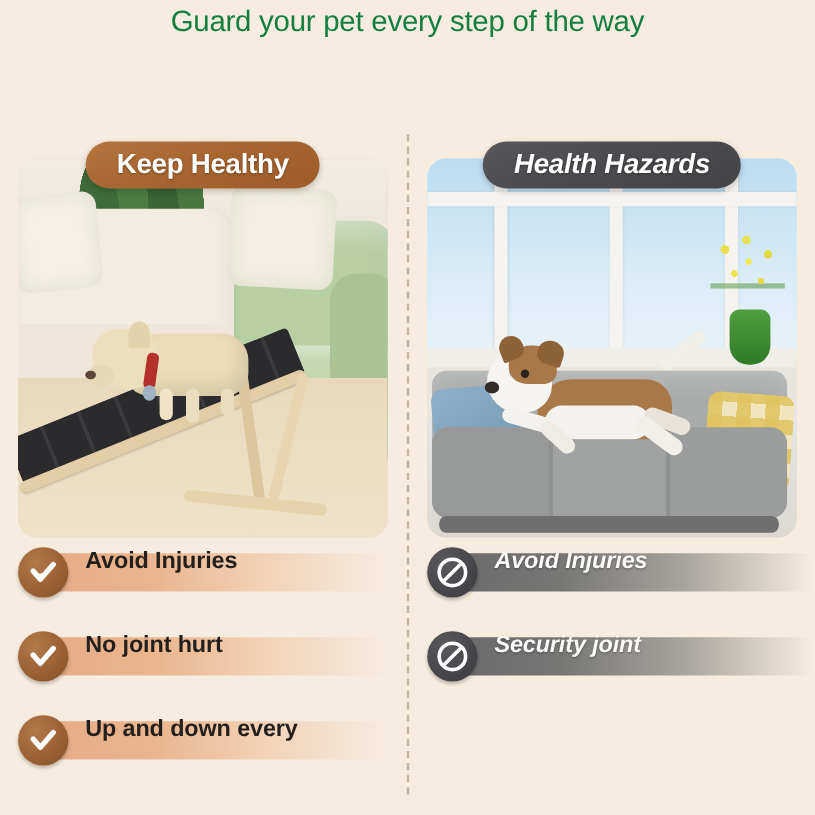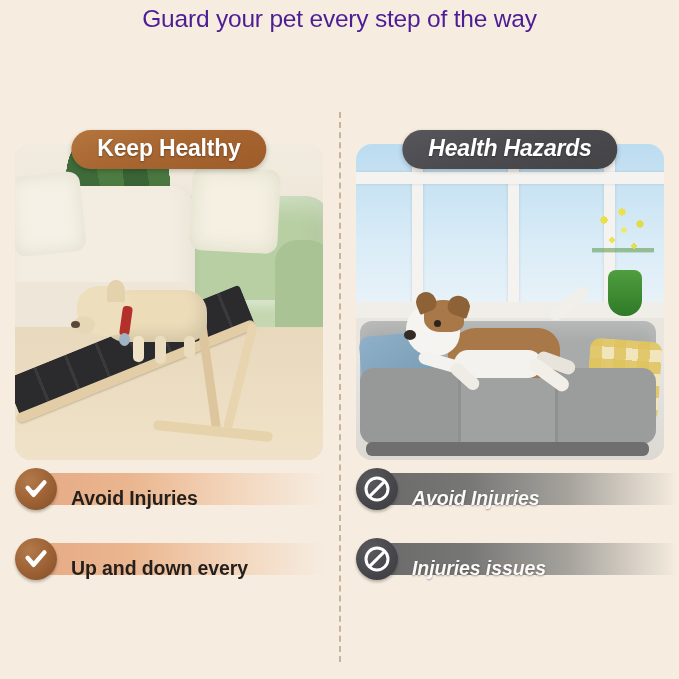--- a/index.html
+++ b/index.html
@@ -34,21 +34,21 @@
     background-clip: text;
     color: transparent;
     -webkit-text-fill-color: transparent;
     text-transform: uppercase;
   }
   .sub-title {
     margin: 0;
     padding-top: 5px;
     font-size: 24.5px;
     font-weight: normal;
-    color: #4c1d95;
+    color: #15803d;
     letter-spacing: -0.2px;
   }
 
   
   .divider {
     position: absolute;
     left: 339px;
     top: 112px;
     width: 0;
     height: 550px;
@@ -58,21 +58,21 @@
   
   .columns {
     position: absolute;
     top: 114px;
     left: 0;
     right: 0;
     bottom: 0;
   }
   .col {
     position: absolute;
-    top: 16px;
+    top: 4px;
     width: 308px;
   }
   .col-left  { left: 15px; }
   .col-right { left: 356px; font-style: italic; }
 
   
   .photo-wrap {
     position: relative;
     width: 308px;
     height: 330px;
@@ -193,21 +193,21 @@
     position: absolute;
     top: 338px;
     left: 0;
     width: 308px;
   }
   .bullet {
     position: relative;
     height: 42px;
     margin-bottom: 28px;
     display: flex;
-    align-items: flex-end;
+    align-items: flex-start;
   }
   .bullet-bar {
     position: absolute;
     left: 20px;
     top: 5px;
     height: 32px;
     border-radius: 4px;
   }
   .bullet-good .bullet-bar {
     width: 300px;
@@ -301,20 +301,29 @@
         <div class="bullet-bar"></div>
         <div class="bullet-icon icon-check">
           <svg width="26" height="26" viewBox="0 0 26 26" aria-hidden="true">
             <path d="M5 12.4 L10.4 18.6 L21.2 6.6 L17.6 12.0 L10.2 14.2 Z" fill="#ffffff"></path>
             <path d="M4.6 11.8 L10.6 18.8 L21.4 6.4" stroke="#ffffff" stroke-width="4.4" fill="none" stroke-linecap="round" stroke-linejoin="round"></path>
           </svg>
         </div>
         <div class="bullet-label label-dark">Avoid Injuries</div>
       </div>
 
+      <div class="bullet bullet-good">
+        <div class="bullet-bar"></div>
+        <div class="bullet-icon icon-check">
+          <svg width="26" height="26" viewBox="0 0 26 26" aria-hidden="true">
+            <path d="M4.6 11.8 L10.6 18.8 L21.4 6.4" stroke="#ffffff" stroke-width="4.4" fill="none" stroke-linecap="round" stroke-linejoin="round"></path>
+          </svg>
+        </div>
+        <div class="bullet-label label-dark">No joint hurt</div>
+      </div>
 
       <div class="bullet bullet-good">
         <div class="bullet-bar"></div>
         <div class="bullet-icon icon-check">
           <svg width="26" height="26" viewBox="0 0 26 26" aria-hidden="true">
             <path d="M4.6 11.8 L10.6 18.8 L21.4 6.4" stroke="#ffffff" stroke-width="4.4" fill="none" stroke-linecap="round" stroke-linejoin="round"></path>
           </svg>
         </div>
         <div class="bullet-label label-dark">Up and down every</div>
       </div>
@@ -375,20 +384,20 @@
       </div>
 
       <div class="bullet bullet-bad">
         <div class="bullet-bar"></div>
         <div class="bullet-icon icon-ban">
           <svg width="28" height="28" viewBox="0 0 28 28" aria-hidden="true">
             <circle cx="14" cy="14" r="11" fill="none" stroke="#ffffff" stroke-width="3"></circle>
             <line x1="6.6" y1="21.4" x2="21.4" y2="6.6" stroke="#ffffff" stroke-width="3" stroke-linecap="round"></line>
           </svg>
         </div>
-        <div class="bullet-label label-light">Injuries issues</div>
+        <div class="bullet-label label-light">Security joint</div>
       </div>
 
 
     </div>
   </div>
 
 </div>
 
 </body></html>

